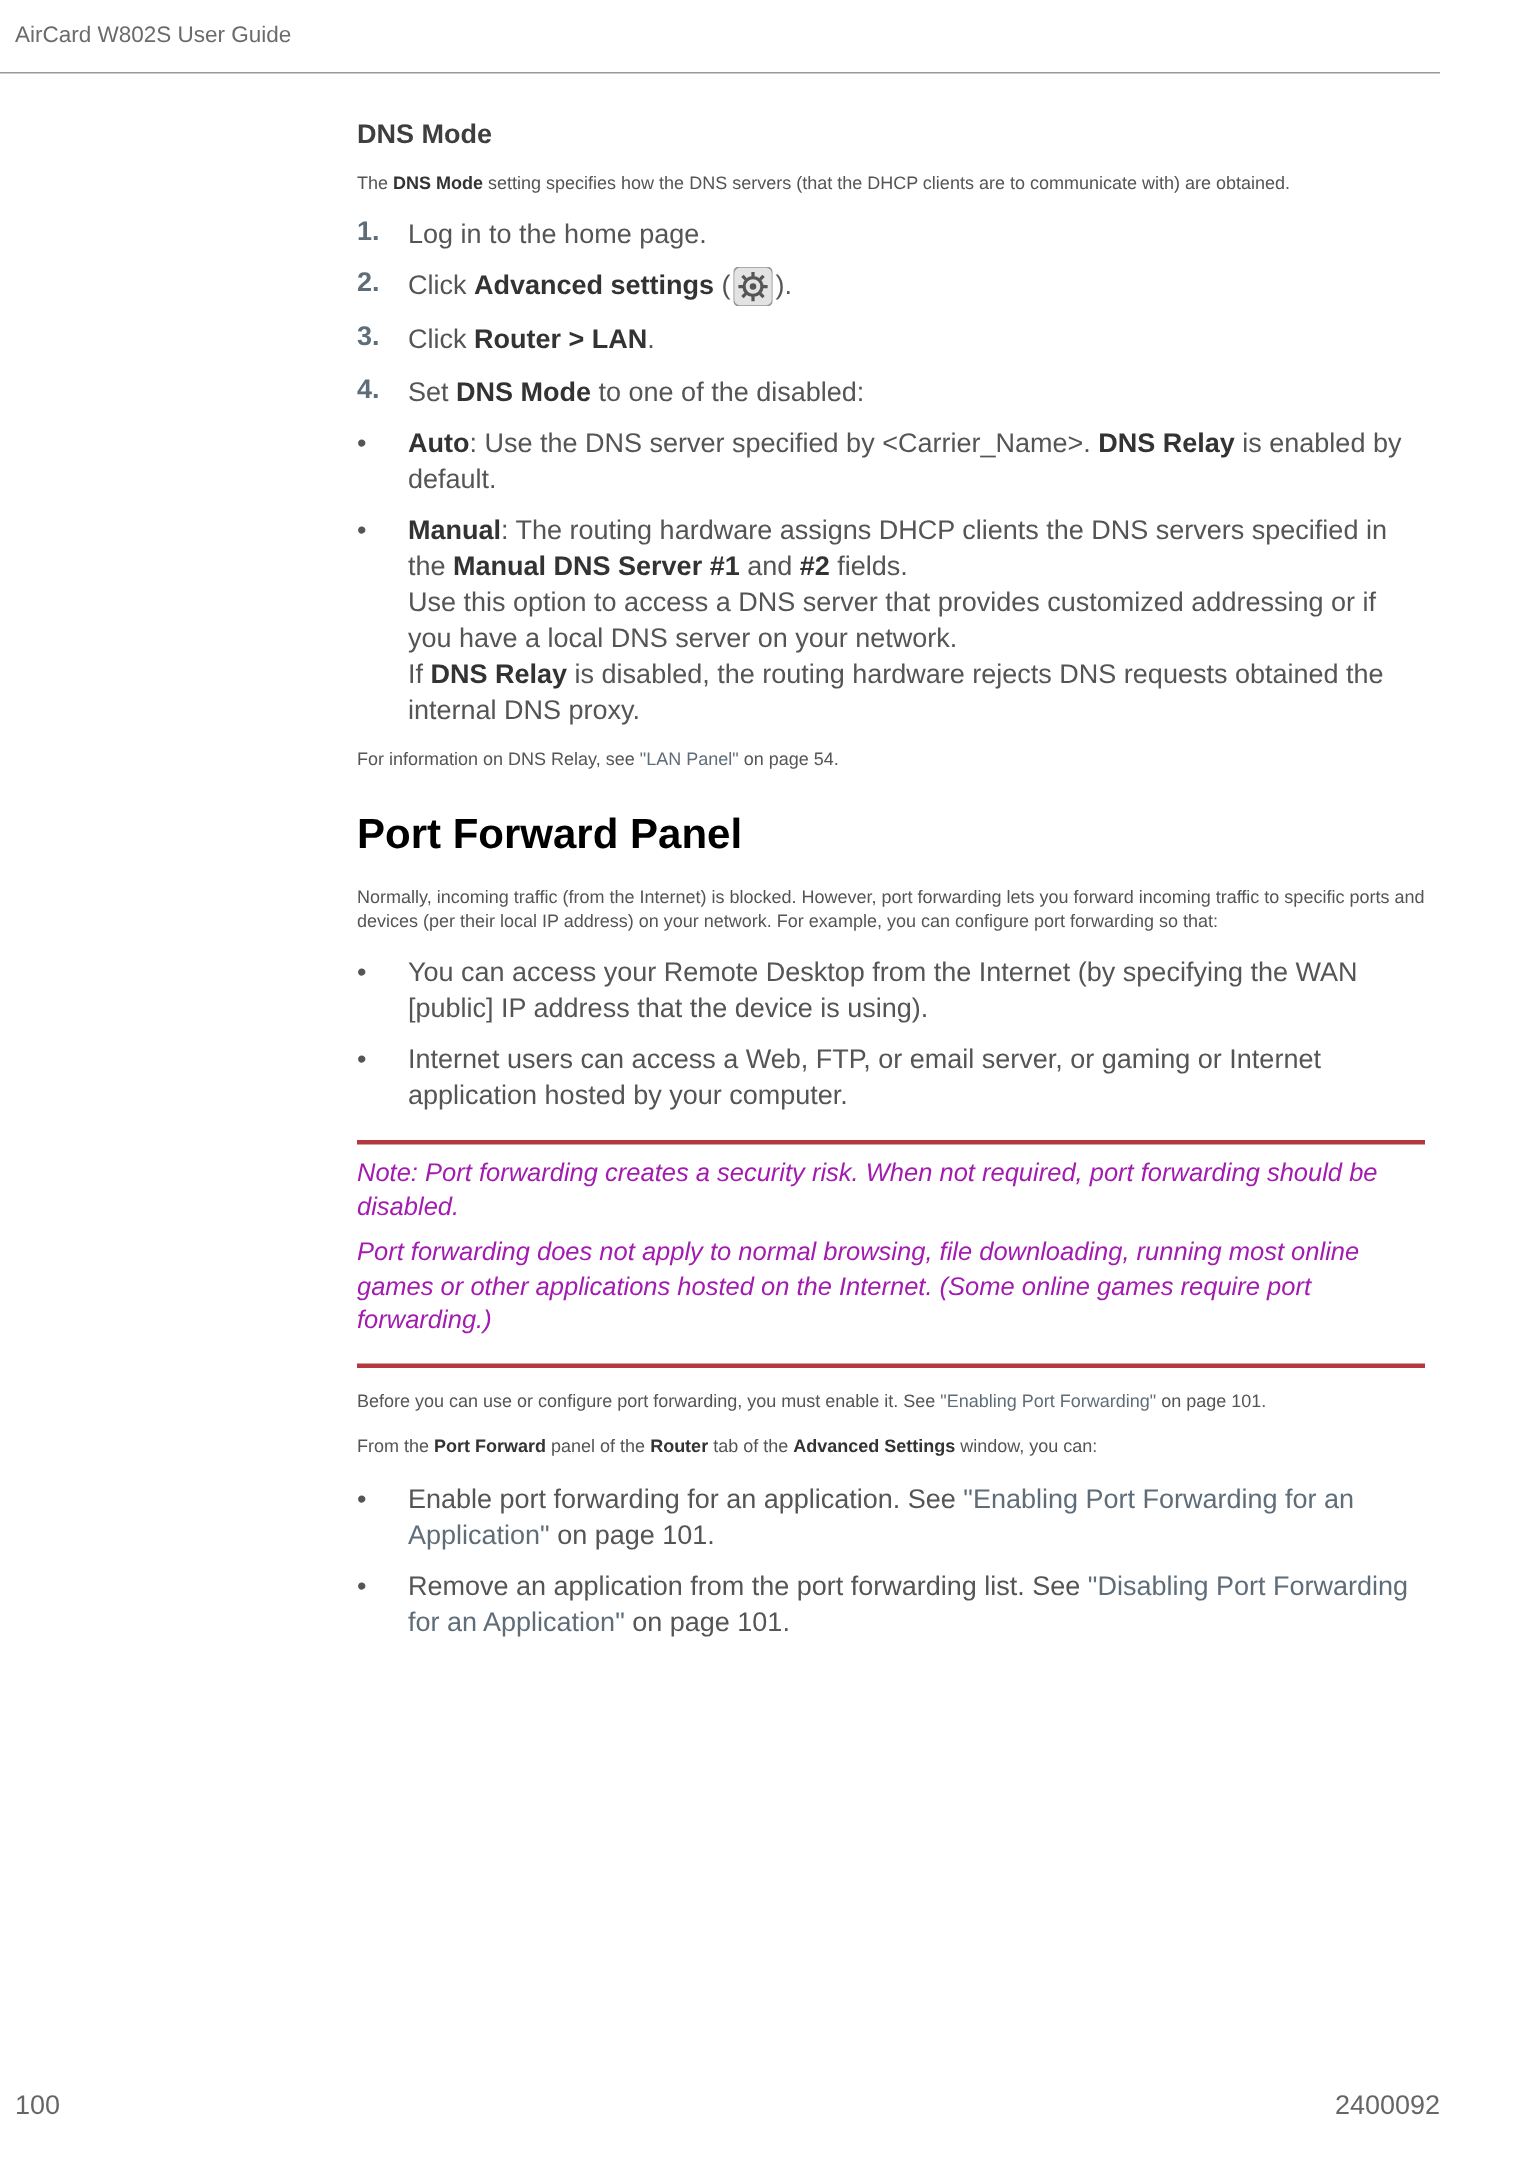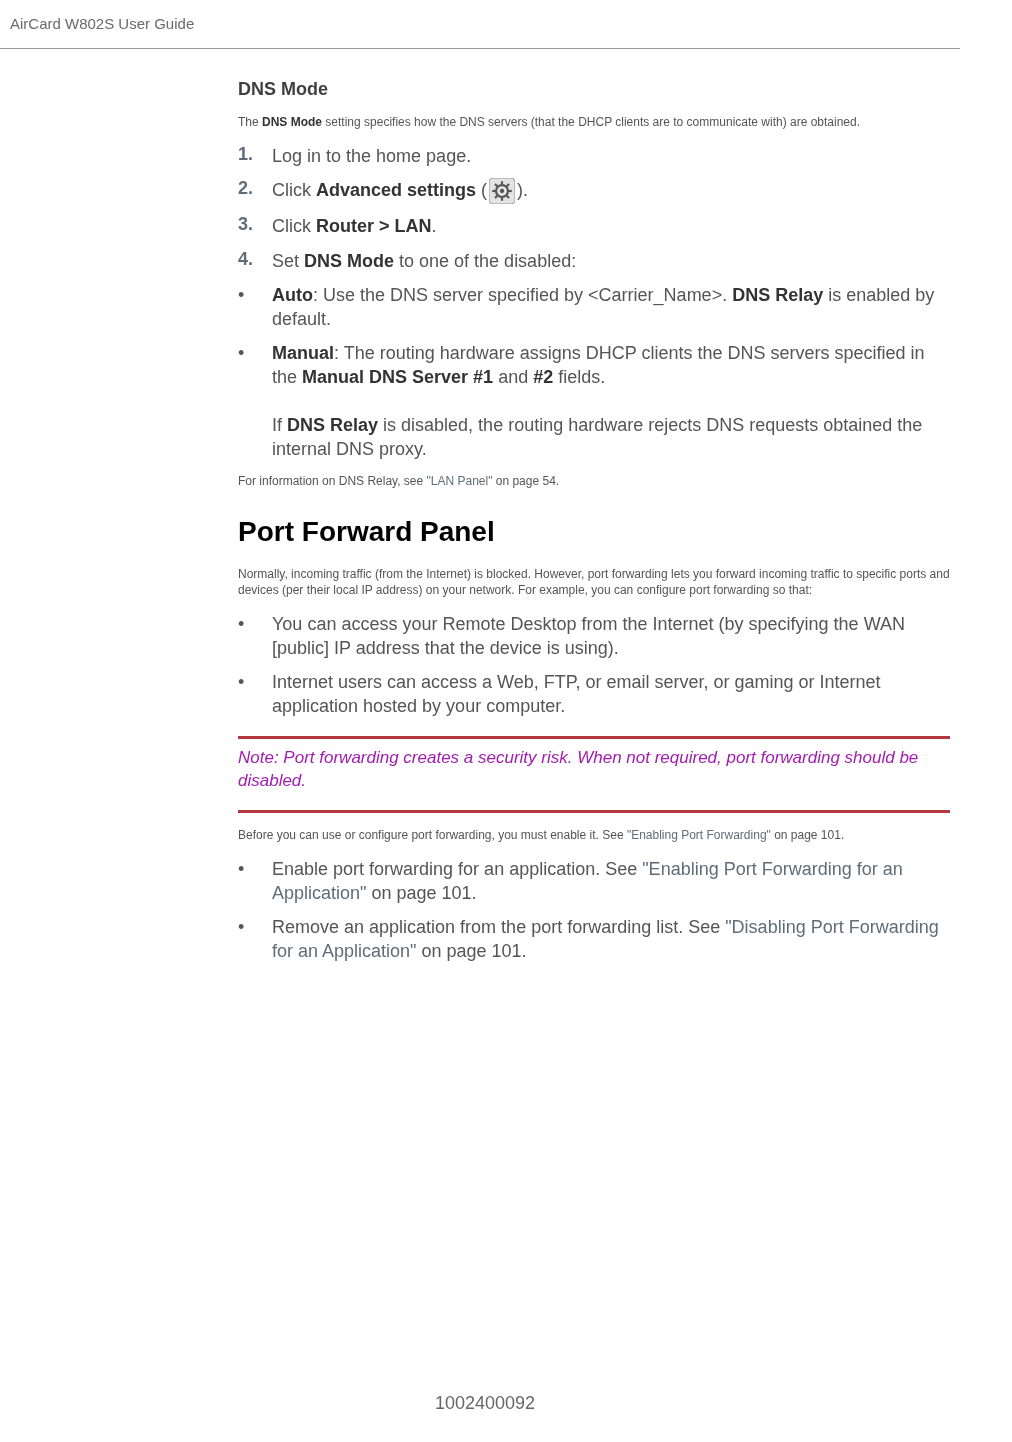--- a/index.html
+++ b/index.html
@@ -17,21 +17,21 @@
   .num{font-weight:bold;color:#5f6d79;font-size:18px;width:34px;flex:0 0 34px}
   .body{font-size:18px;line-height:1.34;color:#555;flex:1}
   .ul{list-style:none;padding:0;margin:0 0 12px 0}
   .ul>li{display:flex;align-items:flex-start;margin-bottom:10px}
   .dot{width:34px;flex:0 0 34px;text-align:left;font-size:18px;color:#555;line-height:1.34}
   .note-rule{border:none;border-top:3px solid #b4383f;margin:18px 0 8px 0}
   .note{font-style:italic;font-size:17px;line-height:1.32;color:#a21caf;margin:0 0 8px 0}
   .link{color:#5f6d79}
   .icon-wrap{display:inline-flex;align-items:center;vertical-align:middle}
   .gear{width:26px;height:26px;display:inline-block;vertical-align:middle;margin:0 2px}
-  .footer{position:absolute;bottom:28px;left:10px;right:52px;display:flex;justify-content:center;font-size:18px;color:#666}
+  .footer{position:absolute;bottom:28px;left:10px;right:52px;display:flex;justify-content:space-between;font-size:18px;color:#666}
 </style>
 </head>
 <body>
 
 <div class="page">
   <div class="running-head">AirCard W802S User Guide</div>
   <hr class="hr-top">
 
   <div class="content">
 
@@ -86,21 +86,21 @@
       <li>
         <span class="dot">•</span>
         <span class="body">
           <span class="bold">Auto</span><span>: Use the DNS server specified by &lt;Carrier_Name&gt;. </span><span class="bold">DNS Relay</span><span> is enabled by default.</span>
         </span>
       </li>
       <li>
         <span class="dot">•</span>
         <span class="body">
           <span class="bold">Manual</span><span>: The routing hardware assigns DHCP clients the DNS servers specified in the </span><span class="bold">Manual DNS Server #1</span><span> and </span><span class="bold">#2</span><span> fields.</span><br>
-          <br>
+          <span>Use this option to access a DNS server that provides customized addressing or if you have a local DNS server on your network.</span><br>
           <span>If </span><span class="bold">DNS Relay</span><span> is disabled, the routing hardware rejects DNS requests obtained the internal DNS proxy.</span>
         </span>
       </li>
     </ul>
 
     <p class="p">
       <span>For information on DNS Relay, see </span><span class="link">"LAN Panel"</span><span> on page 54.</span>
     </p>
 
     <div class="h2">Port Forward Panel</div>
@@ -115,26 +115,30 @@
       <li>
         <span class="dot">•</span>
         <span class="body">Internet users can access a Web, FTP, or email server, or gaming or Internet application hosted by your computer.</span>
       </li>
     </ul>
 
     <hr class="note-rule">
     <p class="note">
       <span>Note:  </span><span>Port forwarding creates a security risk. When not required, port forwarding should be disabled.</span>
     </p>
+    <p class="note">Port forwarding does not apply to normal browsing, file downloading, running most online games or other applications hosted on the Internet. (Some online games require port forwarding.)</p>
     <hr class="note-rule">
 
     <p class="p" style="margin-top:14px">
       <span>Before you can use or configure port forwarding, you must enable it. See </span><span class="link">"Enabling Port Forwarding"</span><span> on page 101.</span>
     </p>
 
+    <p class="p">
+      <span>From the </span><span class="bold">Port Forward</span><span> panel of the </span><span class="bold">Router</span><span> tab of the </span><span class="bold">Advanced Settings</span><span> window, you can:</span>
+    </p>
 
     <ul class="ul">
       <li>
         <span class="dot">•</span>
         <span class="body">
           <span>Enable port forwarding for an application. See </span><span class="link">"Enabling Port Forwarding for an Application"</span><span> on page 101.</span>
         </span>
       </li>
       <li>
         <span class="dot">•</span>

